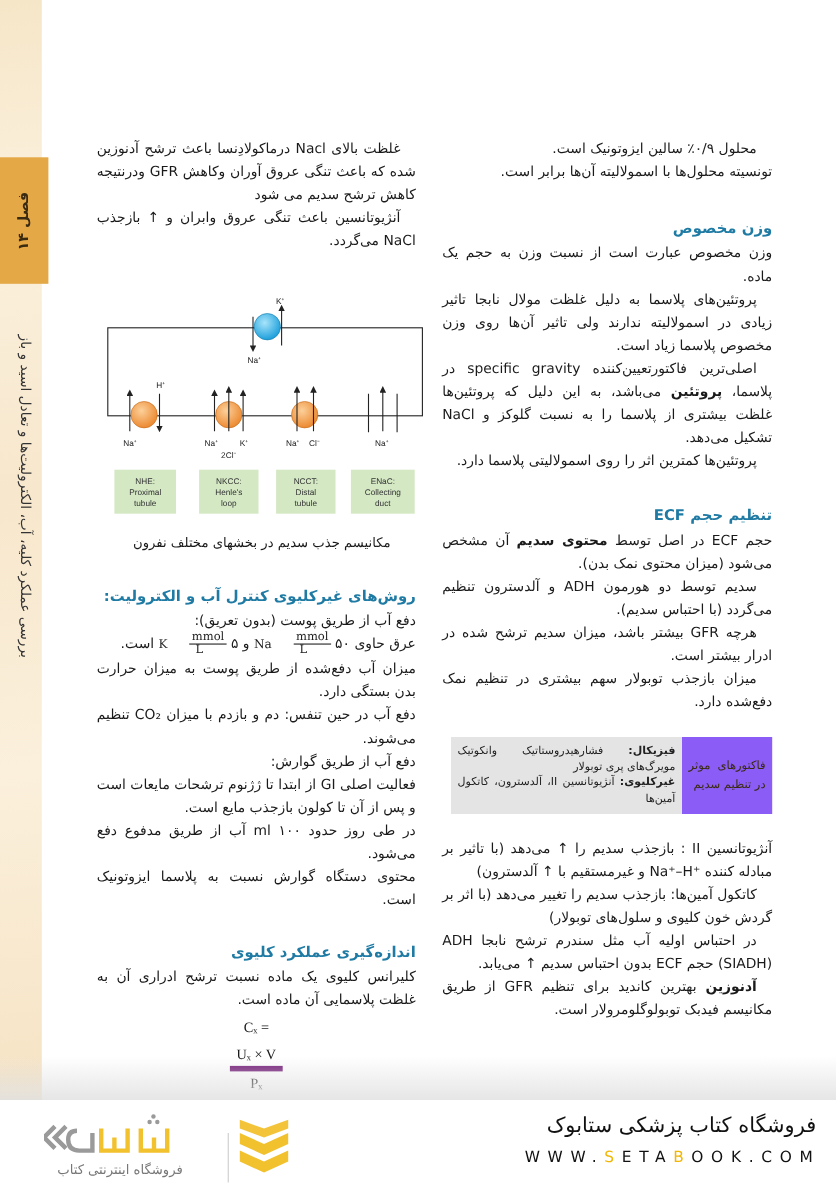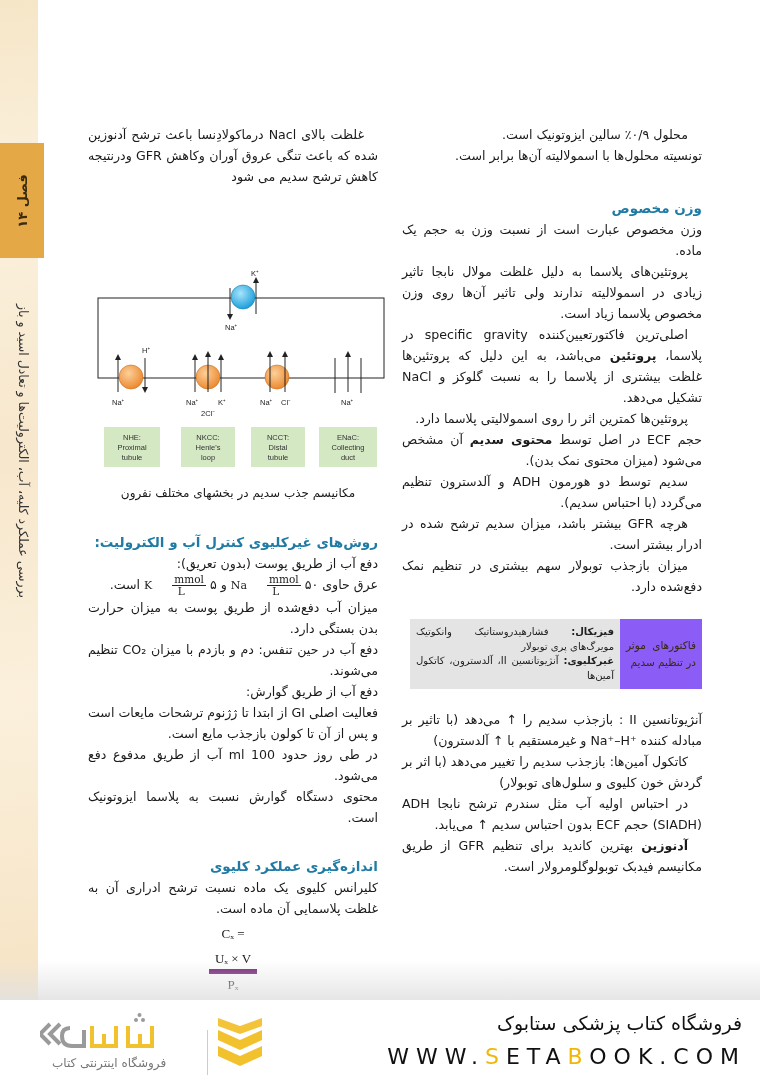--- a/index.html
+++ b/index.html
@@ -42,21 +42,21 @@
   .inline-frac { display: inline-flex; flex-direction: column; align-items: center; font-family: "DejaVu Serif", serif; font-size: 10.5px; line-height: 11px; vertical-align: middle; }
   .inline-frac .n { border-bottom: 1px solid #222; padding: 0 2px; margin-left: 16px; }
 
   
   .fade { position: absolute; left: 0; top: 960px; width: 760px; height: 40px;
     background: linear-gradient(180deg, rgba(255,255,255,0) 0%, rgba(225,225,225,0.85) 100%); pointer-events: none; }
 
   
   .footer { position: absolute; left: 0; top: 1000px; width: 760px; height: 80px; background: #ffffff; }
   .footer .store-name { position: absolute; right: 18px; top: 12px; direction: rtl; font-size: 19px; color: #111; }
-  .footer .url { position: absolute; right: 14px; top: 44px; font-size: 22px; letter-spacing: 7px; color: #111; font-family: "DejaVu Sans", sans-serif; }
+  .footer .url { position: absolute; right: 14px; top: 44px; font-size: 14px; letter-spacing: 7px; color: #111; font-family: "DejaVu Sans", sans-serif; }
   .footer .url .hl { color: #f2b705; }
   .footer .logo { position: absolute; left: 40px; top: 12px; width: 255px; height: 60px; }
   .footer .logo-sub { position: absolute; left: 52px; top: 56px; direction: rtl; font-size: 12px; color: #777; }
   .footer .logo-divider { position: absolute; left: 207px; top: 30px; width: 1px; height: 45px; background: #ccc; }
 </style>
 </head>
 <body>
 
 <div class="sidebar">
   <div class="chapter-tab">
@@ -68,20 +68,21 @@
 <div class="col col-right">
   <p style="padding-right:14px">محلول ۰/۹٪ سالین ایزوتونیک است.</p>
   <p style="padding-right:0">تونسیته محلول‌ها با اسمولالیته آن‌ها برابر است.</p>
 
   <div class="heading" style="margin-top:32px">وزن مخصوص</div>
   <p>وزن مخصوص عبارت است از نسبت وزن به حجم یک ماده.</p>
   <p class="indent">پروتئین‌های پلاسما به دلیل غلظت مولال نابجا تاثیر زیادی در اسمولالیته ندارند ولی تاثیر آن‌ها روی وزن مخصوص پلاسما زیاد است.</p>
   <p class="indent"><span>اصلی‌ترین فاکتورتعیین‌کننده specific gravity در پلاسما، </span><b>پروتئین</b><span> می‌باشد، به این دلیل که پروتئین‌ها غلظت بیشتری از پلاسما را به نسبت گلوکز و NaCl تشکیل می‌دهد.</span></p>
   <p class="indent">پروتئین‌ها کمترین اثر را روی اسمولالیتی پلاسما دارد.</p>
 
+  <div class="heading" style="margin-top:30px">تنظیم حجم ECF</div>
   <p><span>حجم ECF در اصل توسط </span><b>محتوی سدیم</b><span> آن مشخص می‌شود (میزان محتوی نمک بدن).</span></p>
   <p class="indent">سدیم توسط دو هورمون ADH و آلدسترون تنظیم می‌گردد (با احتباس سدیم).</p>
   <p class="indent">هرچه GFR بیشتر باشد، میزان سدیم ترشح شده در ادرار بیشتر است.</p>
   <p class="indent">میزان بازجذب توبولار سهم بیشتری در تنظیم نمک دفع‌شده دارد.</p>
 
   <div class="factors">
     <div class="label">فاکتورهای موثر در تنظیم سدیم</div>
     <div class="content">
       <div><b>فیزیکال:</b><span> فشارهیدروستاتیک وانکوتیک مویرگ‌های پری توبولار</span></div>
       <div><b>غیرکلیوی:</b><span> آنژیوتانسین II، آلدسترون، کاتکول آمین‌ها</span></div>
@@ -89,20 +90,21 @@
   </div>
 
   <p>آنژیوتانسین II : بازجذب سدیم را ↑ می‌دهد (با تاثیر بر مبادله کننده ‎Na⁺–H⁺‎ و غیرمستقیم با ↑ آلدسترون)</p>
   <p class="indent">کاتکول آمین‌ها: بازجذب سدیم را تغییر می‌دهد (با اثر بر گردش خون کلیوی و سلول‌های توبولار)</p>
   <p class="indent">در احتباس اولیه آب مثل سندرم ترشح نابجا ADH (SIADH) حجم ECF بدون احتباس سدیم ↑ می‌یابد.</p>
   <p class="indent"><b>آدنوزین</b><span> بهترین کاندید برای تنظیم GFR از طریق مکانیسم فیدبک توبولوگلومرولار است.</span></p>
 </div>
 
 <div class="col col-left">
   <p class="indent">غلظت بالای Nacl درماکولادِنسا باعث ترشح آدنوزین شده که باعث تنگی عروق آوران وکاهش GFR ودرنتیجه کاهش ترشح سدیم می شود</p>
+  <p class="indent">آنژیوتانسین باعث تنگی عروق وابران و ↑ بازجذب NaCl می‌گردد.</p>
 </div>
 
 <div class="diagram">
   <svg width="300" height="210" viewBox="0 0 300 210" font-family="Liberation Sans, sans-serif" font-size="7.5">
     <defs>
       <radialGradient id="gBlue" cx="40%" cy="35%" r="65%">
           <stop offset="0%" stop-color="#a8e4fa"></stop>
           <stop offset="100%" stop-color="#1ea0dc"></stop>
         </radialGradient>
       <radialGradient id="gOrange" cx="40%" cy="35%" r="65%">
@@ -196,21 +198,21 @@
         <span class="n">mmol</span>
         <span>L</span>
       </span>
     <span>۵</span>
     <span>است.</span>
   </p>
   <p>میزان آب دفع‌شده از طریق پوست به میزان حرارت بدن بستگی دارد.</p>
   <p>دفع آب در حین تنفس: دم و بازدم با میزان CO₂ تنظیم می‌شوند.</p>
   <p>دفع آب از طریق گوارش:</p>
   <p>فعالیت اصلی GI از ابتدا تا ژژنوم ترشحات مایعات است و پس از آن تا کولون بازجذب مایع است.</p>
-  <p>در طی روز حدود ml 100 آب از طریق مدفوع دفع می‌شود.</p>
+  <p>در طی روز حدود ml ۱۰۰ آب از طریق مدفوع دفع می‌شود.</p>
   <p>محتوی دستگاه گوارش نسبت به پلاسما ایزوتونیک است.</p>
 
   <div class="heading" style="margin-top:28px">اندازه‌گیری عملکرد کلیوی</div>
   <p>کلیرانس کلیوی یک ماده نسبت ترشح ادراری آن به غلظت پلاسمایی آن ماده است.</p>
   <div class="formula">
     <span>Cₓ =</span>
     <span class="frac">
         <span class="num">Uₓ × V</span>
         <span>Pₓ</span>
       </span>

